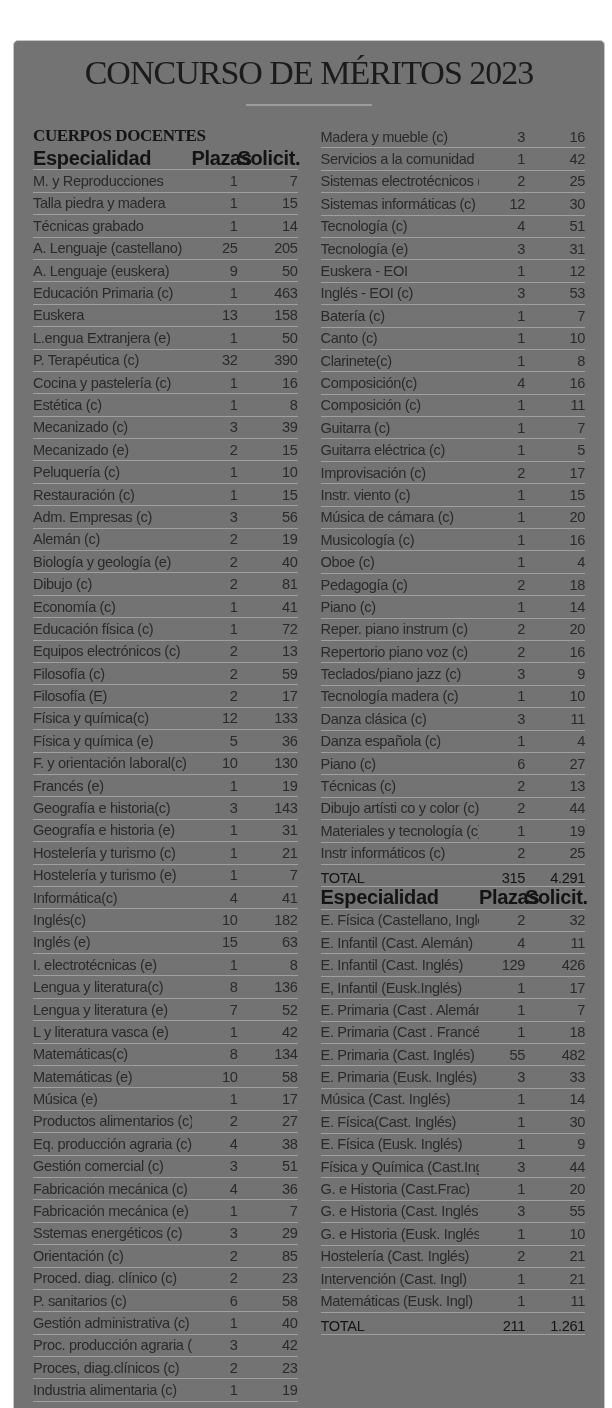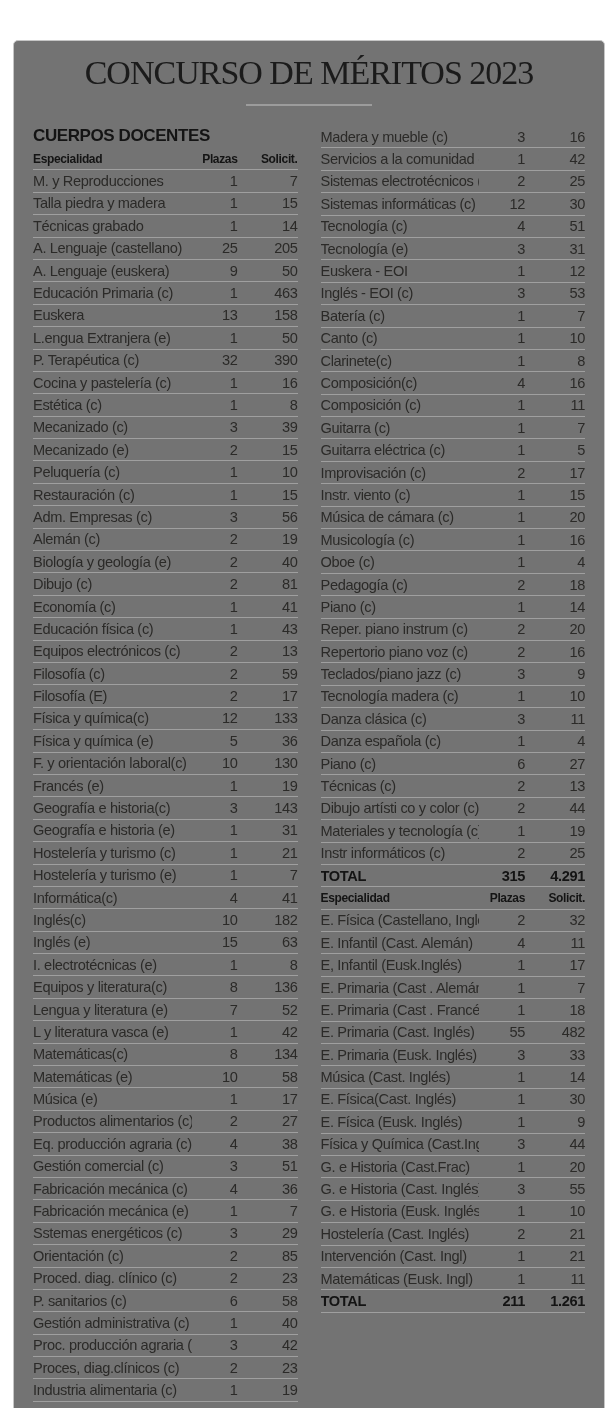--- a/index.html
+++ b/index.html
@@ -45,40 +45,41 @@
   }
   .col { flex: 1; min-width: 0; }
   .sec-heading {
     font-size: 17px;
     font-weight: 700;
     letter-spacing: -0.4px;
     color: #141414;
     height: 22px;
     line-height: 20px;
     white-space: nowrap;
+    font-family: Liberation Serif, serif;
   }
   .hdr-row, .row {
     display: flex;
     align-items: center;
     height: 22.4px;
     box-sizing: border-box;
     border-bottom: 1px solid #9f9f9f;
     font-size: 14.6px;
     letter-spacing: -0.35px;
     white-space: nowrap;
   }
   .hdr-row {
-    font-size: 12px;
+    font-size: 20px;
     font-weight: 700;
     color: #141414;
   }
   .c-name { flex: 1; overflow: hidden; }
   .c-num  { width: 46px; text-align: right; }
   .c-num2 { width: 60px; text-align: right; }
-  .row.total { font-weight: 700; color: #141414; }
+  .row.total { font-weight: 400; color: #141414; align-items: flex-end; }
   .perfil-heading { margin-top: 26px; height: 24px; line-height: 26px; }
 </style>
 </head>
 <body>
 
 <div class="frame">
 
   <div class="title">CONCURSO DE MÉRITOS 2023</div>
   <div class="title-divider"></div>
 
@@ -188,21 +189,21 @@
             <span class="c-num2">81</span>
           </div>
           <div class="row">
             <span class="c-name">Economía (c)</span>
             <span class="c-num">1</span>
             <span class="c-num2">41</span>
           </div>
           <div class="row">
             <span class="c-name">Educación física (c)</span>
             <span class="c-num">1</span>
-            <span class="c-num2">43</span>
+            <span class="c-num2">72</span>
           </div>
           <div class="row">
             <span class="c-name">Equipos electrónicos (c)</span>
             <span class="c-num">2</span>
             <span class="c-num2">13</span>
           </div>
           <div class="row">
             <span class="c-name">Filosofía (c)</span>
             <span class="c-num">2</span>
             <span class="c-num2">59</span>
@@ -266,21 +267,21 @@
             <span class="c-name">Inglés (e)</span>
             <span class="c-num">15</span>
             <span class="c-num2">63</span>
           </div>
           <div class="row">
             <span class="c-name">I. electrotécnicas (e)</span>
             <span class="c-num">1</span>
             <span class="c-num2">8</span>
           </div>
           <div class="row">
-            <span class="c-name">Equipos y literatura(c)</span>
+            <span class="c-name">Lengua y literatura(c)</span>
             <span class="c-num">8</span>
             <span class="c-num2">136</span>
           </div>
           <div class="row">
             <span class="c-name">Lengua y literatura (e)</span>
             <span class="c-num">7</span>
             <span class="c-num2">52</span>
           </div>
           <div class="row">
             <span class="c-name">L y literatura vasca (e)</span>
@@ -552,20 +553,25 @@
       <div>
           <div class="row">
             <span class="c-name">E. Física (Castellano, Inglés)</span>
             <span class="c-num">2</span>
             <span class="c-num2">32</span>
           </div>
           <div class="row">
             <span class="c-name">E. Infantil (Cast. Alemán)</span>
             <span class="c-num">4</span>
             <span class="c-num2">11</span>
+          </div>
+          <div class="row">
+            <span class="c-name">E. Infantil (Cast. Inglés)</span>
+            <span class="c-num">129</span>
+            <span class="c-num2">426</span>
           </div>
           <div class="row">
             <span class="c-name">E, Infantil (Eusk.Inglés)</span>
             <span class="c-num">1</span>
             <span class="c-num2">17</span>
           </div>
           <div class="row">
             <span class="c-name">E. Primaria (Cast . Alemán)</span>
             <span class="c-num">1</span>
             <span class="c-num2">7</span>

